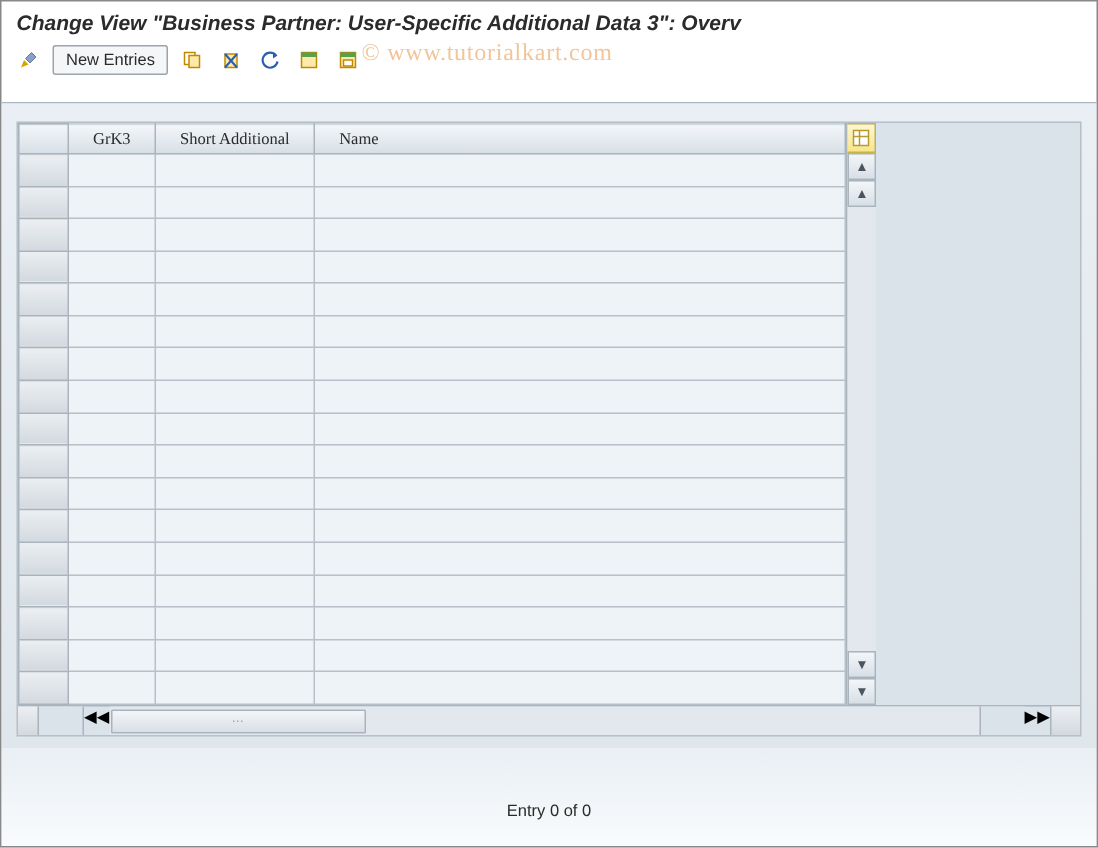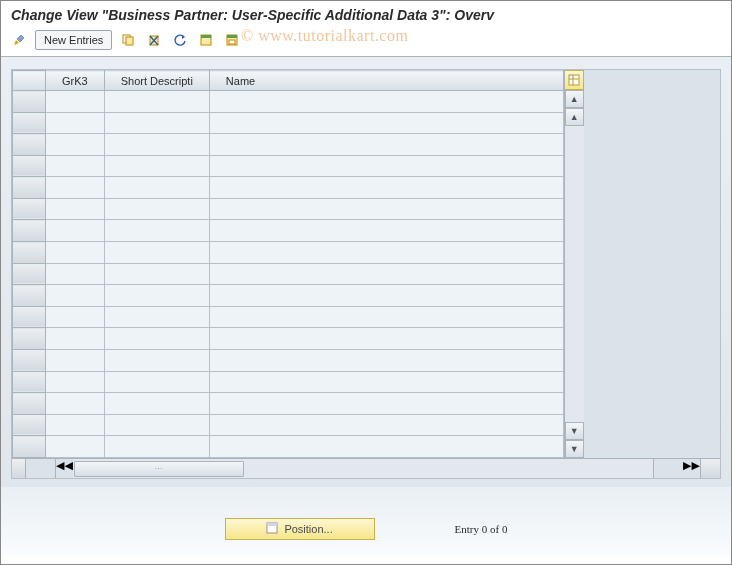--- a/index.html
+++ b/index.html
@@ -17,21 +17,21 @@
       padding: 6px 10px 4px;
       font-size: 14px;
       font-weight: bold;
       font-style: italic;
       color: #2b2b2b;
     }
     .toolbar {
       display: flex;
       align-items: center;
       gap: 6px;
-      padding: 3px 8px 6px;
+      padding: 3px 8px 18px;
       border-bottom: 1px solid #a9b4bd;
     }
     .toolbar .icon-btn {
       width: 20px; height: 20px;
       display: flex; align-items: center; justify-content: center;
       border: 1px solid transparent;
       border-radius: 2px;
       cursor: pointer;
       font-size: 12px;
     }
@@ -72,20 +72,21 @@
       background: linear-gradient(#f3f6f9,#d7dfe6);
       border: 1px solid #a9b4bd;
       border-top: 1px solid #c9d2da;
       font-weight: normal;
       text-align: left;
       padding: 2px 16px;
       height: 20px;
       color: #2b2b2b;
       white-space: nowrap;
       overflow: hidden;
+      font-family: Liberation Serif, serif;
     }
     .grid-table td {
       border: 1px solid #b7c0c8;
       background: #eef3f7;
       height: 20px;
       padding: 0 3px;
     }
     .row-selector {
       width: 14px;
       background: linear-gradient(#eceff2,#d2d9df) !important;
@@ -167,21 +168,21 @@
       width: 150px;
       height: 22px;
       background: linear-gradient(#fef7d3,#f7e68a);
       border: 1px solid #c9b24a;
       color: #4a4a4a;
       font-size: 11px;
       cursor: pointer;
       display:flex;align-items:center;justify-content:center;gap:6px;
     }
     .position-btn .pic { font-size:10px; }
-    .entry-text { color:#2b2b2b; font-size:11px;font-family:Liberation Serif, serif; }
+    .entry-text { color:#2b2b2b; font-size:11px; }
     .watermark {
       position: absolute;
       top: 26px; left: 240px;
       font-size: 16px;
       color: rgba(230,150,70,.55);
       letter-spacing: .5px;
       pointer-events: none;
       font-family: Georgia, serif;
     }
   </style>
@@ -234,21 +235,21 @@
 </div>
 
 <div class="content-wrap">
   <div class="grid-frame">
     <div class="grid-main">
       <table class="grid-table">
         <thead>
           <tr>
             <th class="row-selector"></th>
             <th class="col-grk3">GrK3</th>
-            <th class="col-short">Short Descripti</th>
+            <th class="col-short">Short Additional</th>
             <th class="col-name">Name</th>
           </tr>
         </thead>
         <tbody id="grid-body">
             <tr>
               <td class="row-selector"></td>
               <td class="col-grk3"></td>
               <td class="col-short"></td>
               <td class="col-name"></td>
             </tr>
@@ -383,23 +384,14 @@
       <div class="hscroll-right">
         <div class="arrow">▶</div>
         <div class="arrow">▶</div>
       </div>
       <div class="corner"></div>
     </div>
   </div>
 </div>
 
 <div class="footer">
-  <button class="position-btn">
-    <span class="pic">
-      <svg width="12" height="12">
-          <rect x="1" y="1" width="10" height="10" fill="#fff" stroke="#a88"></rect>
-          <rect x="1" y="1" width="10" height="3" fill="#c9d8ee"></rect>
-        </svg>
-    </span>
-    <span>Position...</span>
-  </button>
   <span class="entry-text">Entry 0 of 0</span>
 </div>
 
 </body></html>

